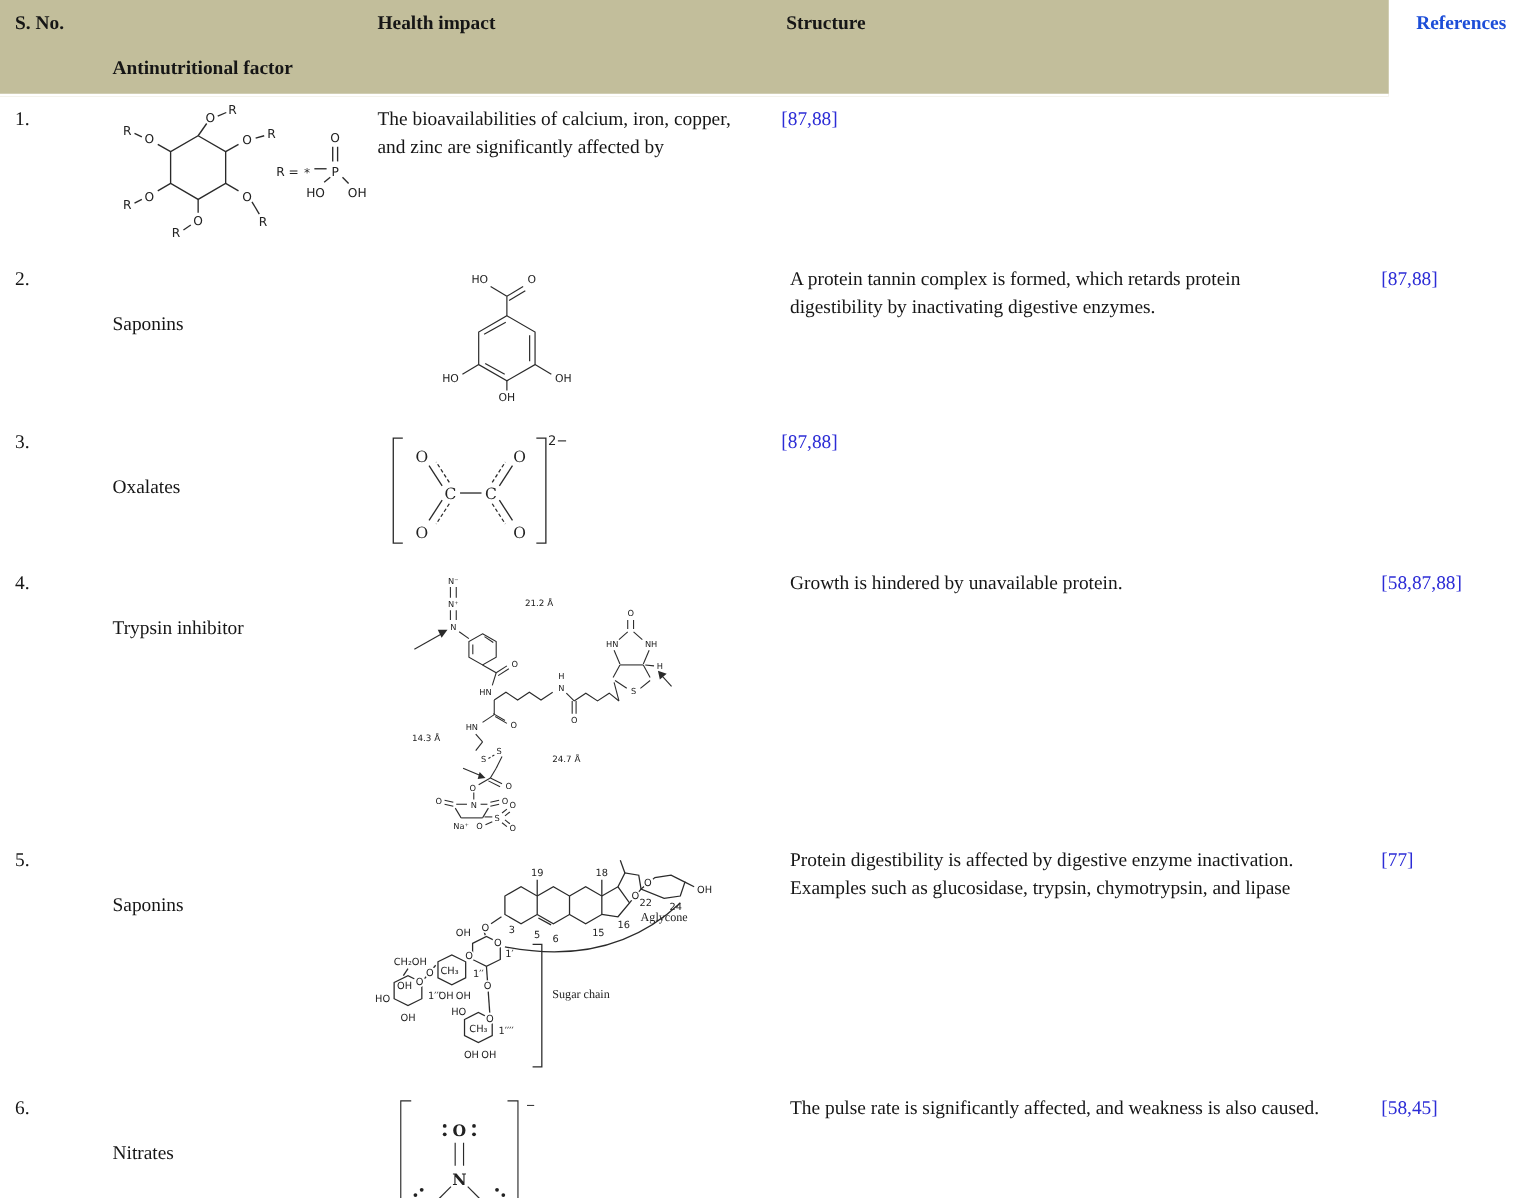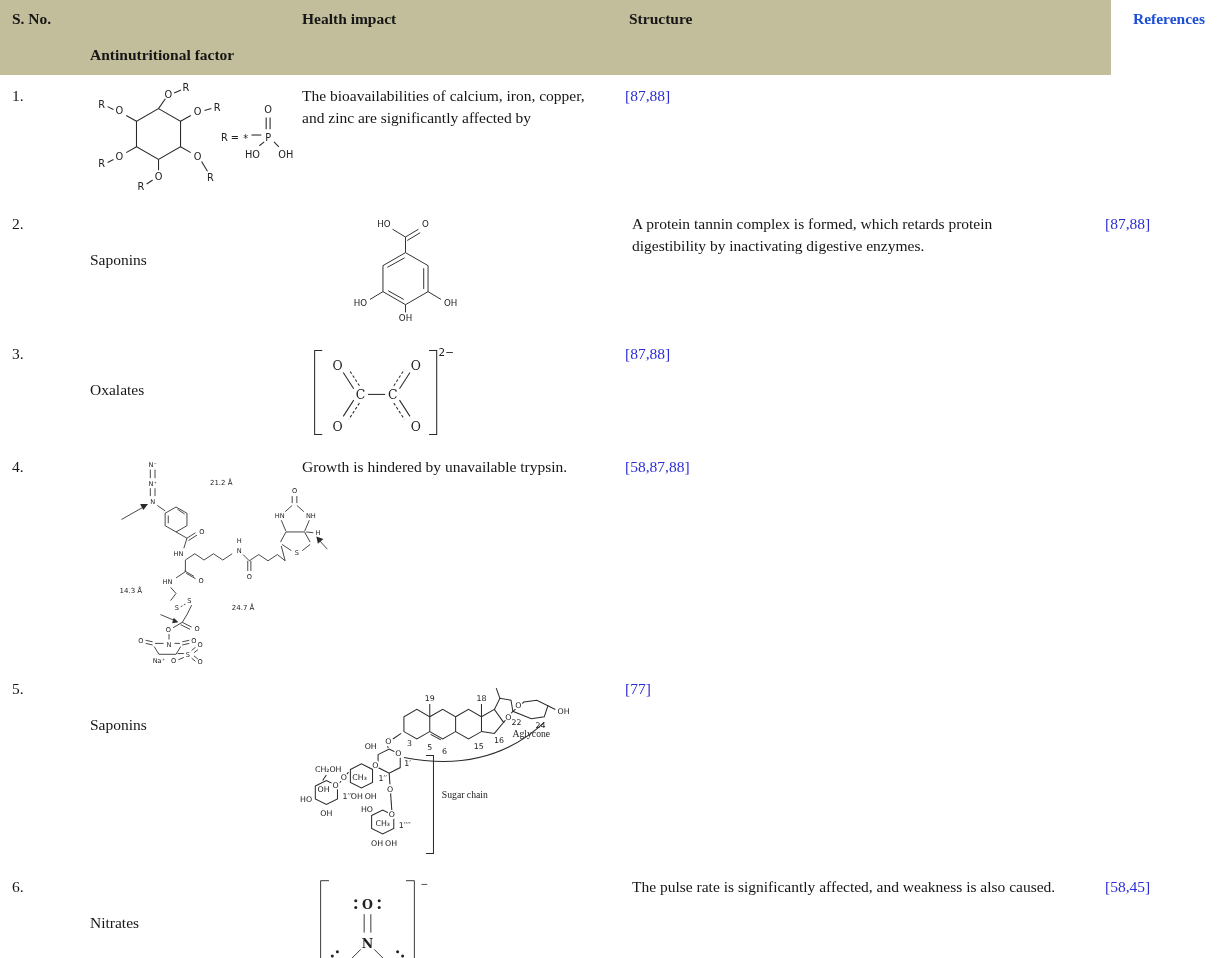--- a/index.html
+++ b/index.html
@@ -144,20 +144,21 @@
         <text x="116" y="30" class="lg">O</text>
         <text x="116" y="94" class="lg">O</text>
         <text x="148" y="16" class="chg">2−</text>
       </svg>
     </div>
     <div class="cell ref">[87,88]</div>
   </div>
 
   <div class="row" style="min-height:222px">
     <div class="cell sno">4.</div>
+    <div class="cell factor">Trypsin inhibitor</div>
     <div class="cell struct">
       <svg width="242" height="212" viewBox="0 0 310 272" style="margin-left:2px">
         <g>
           <line x1="81" y1="20" x2="81" y2="31"></line>
             <line x1="87" y1="20" x2="87" y2="31"></line>
           <line x1="81" y1="44" x2="81" y2="54"></line>
             <line x1="87" y1="44" x2="87" y2="54"></line>
           <line x1="44" y1="84" x2="74" y2="67"></line>
             <polygon class="ah" points="78,64 68,64 72,72"></polygon>
           <line x1="90" y1="66" x2="100" y2="73"></line>
@@ -244,21 +245,21 @@
         <text x="129" y="260" class="sm">S</text>
         <text x="145" y="247" class="sm">O</text>
         <text x="145" y="270" class="sm">O</text>
         <text x="111" y="268" class="sm">O</text>
         <text x="92" y="268" class="sm">Na⁺</text>
         <text x="172" y="40" class="dist">21.2 Å</text>
         <text x="56" y="178" class="dist">14.3 Å</text>
         <text x="200" y="200" class="dist">24.7 Å</text>
       </svg>
     </div>
-    <div class="cell impact">Growth is hindered by unavailable trypsin.</div>
+    <div class="cell impact">Growth is hindered by unavailable protein.</div>
     <div class="cell ref">[58,87,88]</div>
   </div>
 
   <div class="row" style="min-height:198px">
     <div class="cell sno">5.</div>
     <div class="cell factor">Saponins</div>
     <div class="cell struct">
       <svg width="288" height="185" viewBox="0 0 312 200">
         <g>
           <path d="M118,60 118,44 132,36 146,44 146,60 132,68 Z"></path>
@@ -328,20 +329,21 @@
         <text x="57" y="133" class="sm">1′′′</text>
         <text x="78" y="147" class="sm">HO</text>
         <text x="95" y="162" class="sm">CH₃</text>
         <text x="119" y="164" class="sm">1′′′′</text>
         <text x="89" y="184" class="sm">OH</text>
         <text x="104" y="184" class="sm">OH</text>
         <text x="256" y="66" class="cap">Aglycone</text>
         <text x="184" y="132" class="cap">Sugar chain</text>
       </svg>
     </div>
+    <div class="cell impact">Protein digestibility is affected by digestive enzyme inactivation. Examples such as glucosidase, trypsin, chymotrypsin, and lipase</div>
     <div class="cell ref">[77]</div>
   </div>
 
   <div class="row" style="min-height:123px">
     <div class="cell sno">6.</div>
     <div class="cell factor">Nitrates</div>
     <div class="cell struct">
       <svg width="126" height="113" viewBox="0 0 150 135" style="margin-left:12px">
         <g>
           <path d="M26,8 16,8 16,126 26,126" stroke-width="1.7"></path>

